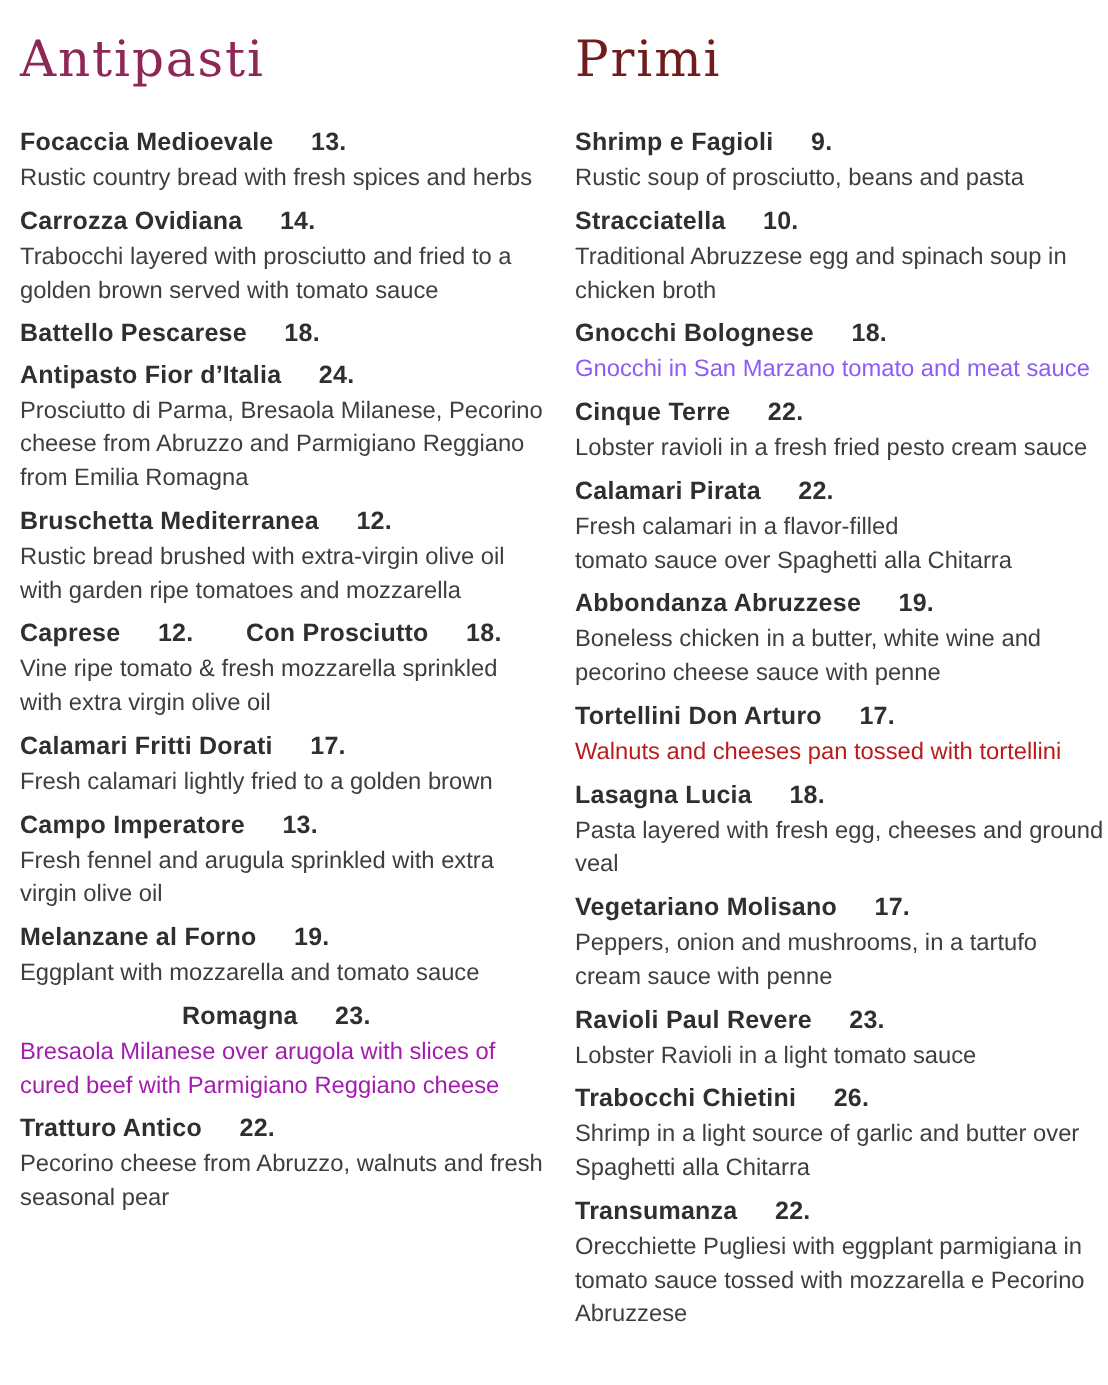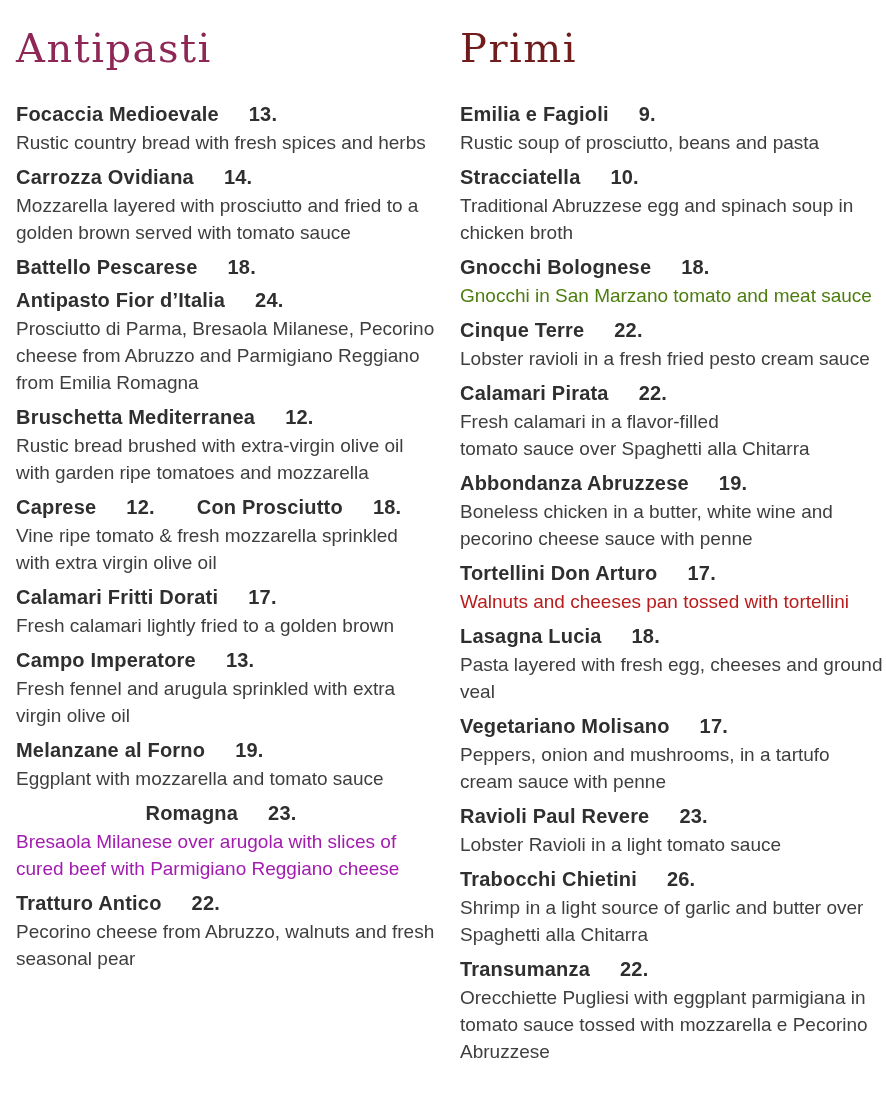--- a/index.html
+++ b/index.html
@@ -55,21 +55,21 @@
     <div class="items">
         <div class="item">
           <div class="title-line" style="color: rgb(47, 47, 47);"><span class="dish-name">Focaccia Medioevale</span><span class="dish-price">13.</span></div>
           <div class="desc" style="color: rgb(62, 62, 62);">
             <div class="desc-line">Rustic country bread with fresh spices and herbs</div>
           </div>
         </div>
         <div class="item">
           <div class="title-line" style="color: rgb(47, 47, 47);"><span class="dish-name">Carrozza Ovidiana</span><span class="dish-price">14.</span></div>
           <div class="desc" style="color: rgb(62, 62, 62);">
-            <div class="desc-line">Mozzarella layered with prosciutto and fried to a</div>
+            <div class="desc-line">Trabocchi layered with prosciutto and fried to a</div>
             <div class="desc-line">golden brown served with tomato sauce</div>
           </div>
         </div>
         <div class="item">
           <div class="title-line" style="color: rgb(47, 47, 47);"><span class="dish-name">Battello Pescarese</span><span class="dish-price">18.</span></div>
         </div>
         <div class="item">
           <div class="title-line" style="color: rgb(47, 47, 47);"><span class="dish-name">Antipasto Fior d’Italia</span><span class="dish-price">24.</span></div>
           <div class="desc" style="color: rgb(62, 62, 62);">
             <div class="desc-line">Prosciutto di Parma, Bresaola Milanese, Pecorino</div>
@@ -123,35 +123,35 @@
             <div class="desc-line">Pecorino cheese from Abruzzo, walnuts and fresh</div>
             <div class="desc-line">seasonal pear</div>
           </div>
         </div>
       </div>
   </section>
   <section class="col">
     <h1 class="heading" style="color: rgb(112, 28, 28);">Primi</h1>
     <div class="items">
         <div class="item">
-          <div class="title-line" style="color: rgb(47, 47, 47);"><span class="dish-name">Emilia e Fagioli</span><span class="dish-price">9.</span></div>
+          <div class="title-line" style="color: rgb(47, 47, 47);"><span class="dish-name">Shrimp e Fagioli</span><span class="dish-price">9.</span></div>
           <div class="desc" style="color: rgb(62, 62, 62);">
             <div class="desc-line">Rustic soup of prosciutto, beans and pasta</div>
           </div>
         </div>
         <div class="item">
           <div class="title-line" style="color: rgb(47, 47, 47);"><span class="dish-name">Stracciatella</span><span class="dish-price">10.</span></div>
           <div class="desc" style="color: rgb(62, 62, 62);">
             <div class="desc-line">Traditional Abruzzese egg and spinach soup in</div>
             <div class="desc-line">chicken broth</div>
           </div>
         </div>
         <div class="item">
           <div class="title-line" style="color: rgb(47, 47, 47);"><span class="dish-name">Gnocchi Bolognese</span><span class="dish-price">18.</span></div>
-          <div class="desc" style="color: #4d7c0f;">
+          <div class="desc" style="color: #8b5cf6;">
             <div class="desc-line">Gnocchi in San Marzano tomato and meat sauce</div>
           </div>
         </div>
         <div class="item">
           <div class="title-line" style="color: rgb(47, 47, 47);"><span class="dish-name">Cinque Terre</span><span class="dish-price">22.</span></div>
           <div class="desc" style="color: rgb(62, 62, 62);">
             <div class="desc-line">Lobster ravioli in a fresh fried pesto cream sauce</div>
           </div>
         </div>
         <div class="item">

